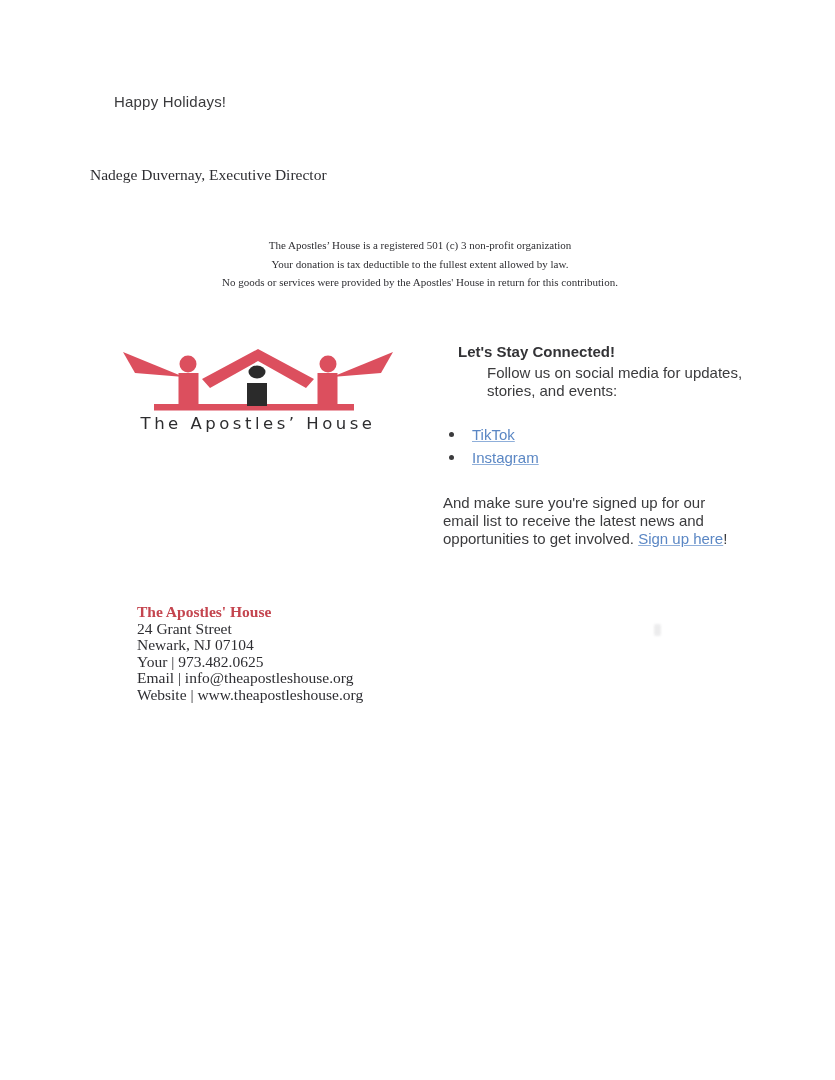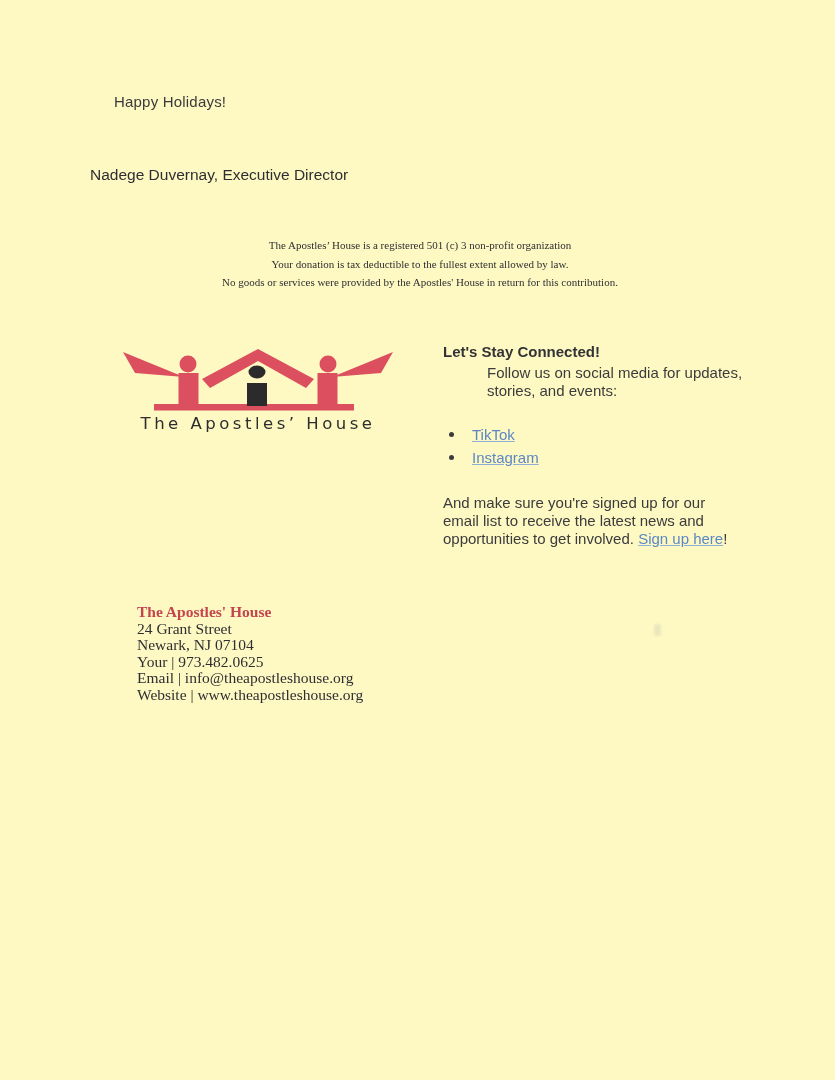--- a/index.html
+++ b/index.html
@@ -1,36 +1,36 @@
 <!DOCTYPE html>
 <html><head>
 <meta charset="utf-8">
 <style>
   html, body { margin: 0; padding: 0; background: #e9e9e9; }
   .page {
     position: relative;
     width: 835px;
     height: 1080px;
     margin: 0 auto;
-    background: #fef9c3;
+    background: #ffffff;
     overflow: hidden;
     font-family: "Liberation Sans", sans-serif;
     color: #3b3b3d;
   }
   .abs { position: absolute; }
 
   .greeting {
     left: 114px; top: 93px;
     font-size: 15px;
     color: #3a3a3c;
     letter-spacing: 0.2px;
   }
   .signoff {
     left: 90px; top: 166px;
-    font-family: Liberation Sans, sans-serif;
+    font-family: Liberation Serif, serif;
     font-size: 15.5px;
     color: #2e2e32;
   }
   .disclaimer {
     left: 40px; top: 236px;
     width: 760px;
     text-align: center;
     font-family: "Liberation Serif", serif;
     font-size: 11px;
     line-height: 18.5px;
@@ -46,21 +46,21 @@
     text-align: center;
     font-family: "DejaVu Sans", sans-serif;
     font-size: 16.5px;
     letter-spacing: 3.5px;
     color: #2d2d2f;
     white-space: nowrap;
   }
 
   
   .connect { left: 443px; top: 343px; width: 300px; font-size: 15px; line-height: 18px; color: #3b3b3d; }
-  .connect-heading { font-weight: bold; color: #333336; margin: 0 0 3px 0; font-size: 15px; }
+  .connect-heading { font-weight: bold; color: #333336; margin: 0 0 3px 15px; font-size: 15px; }
   .connect-intro div { white-space: nowrap; margin-left: 44px; }
   .social-list { list-style: none; margin: 26px 0 0 0; padding: 0; }
   .social-list li { position: relative; padding-left: 29px; margin-bottom: 4.5px; white-space: nowrap; }
   .social-list li::before {
     content: "";
     position: absolute;
     left: 6px; top: 6px;
     width: 5px; height: 5px;
     border-radius: 50%;
     background: #3b3b3d;

